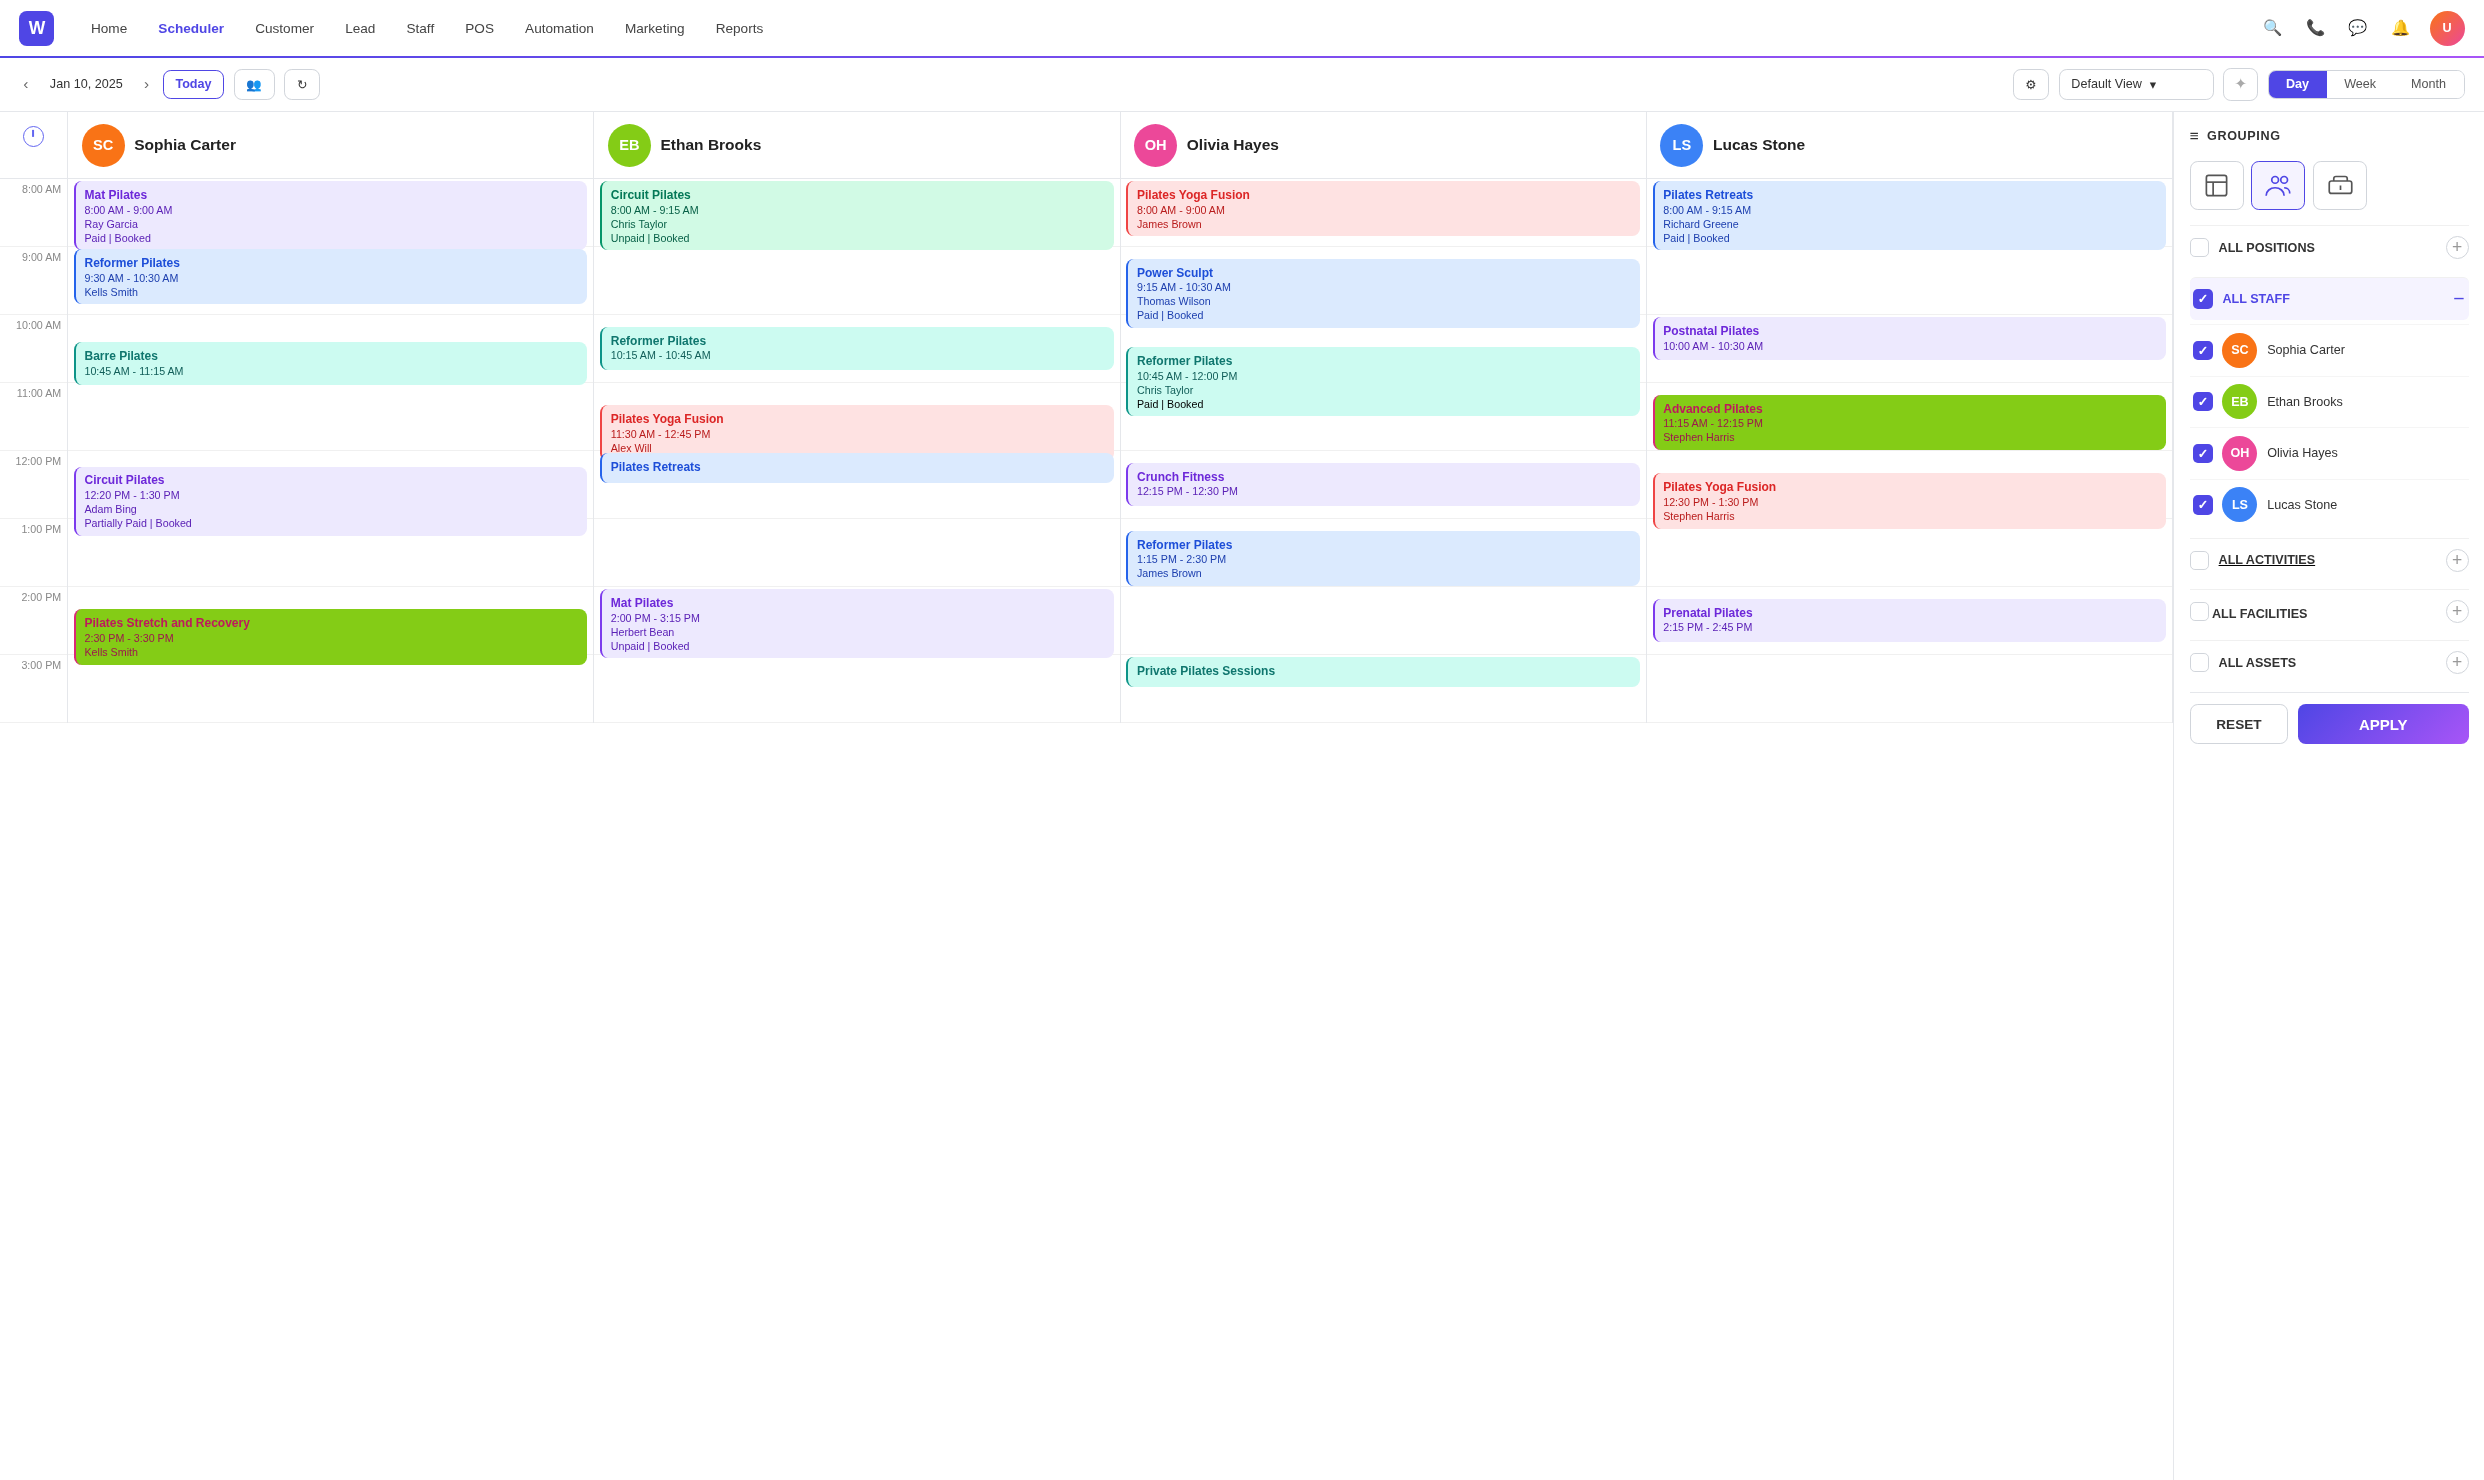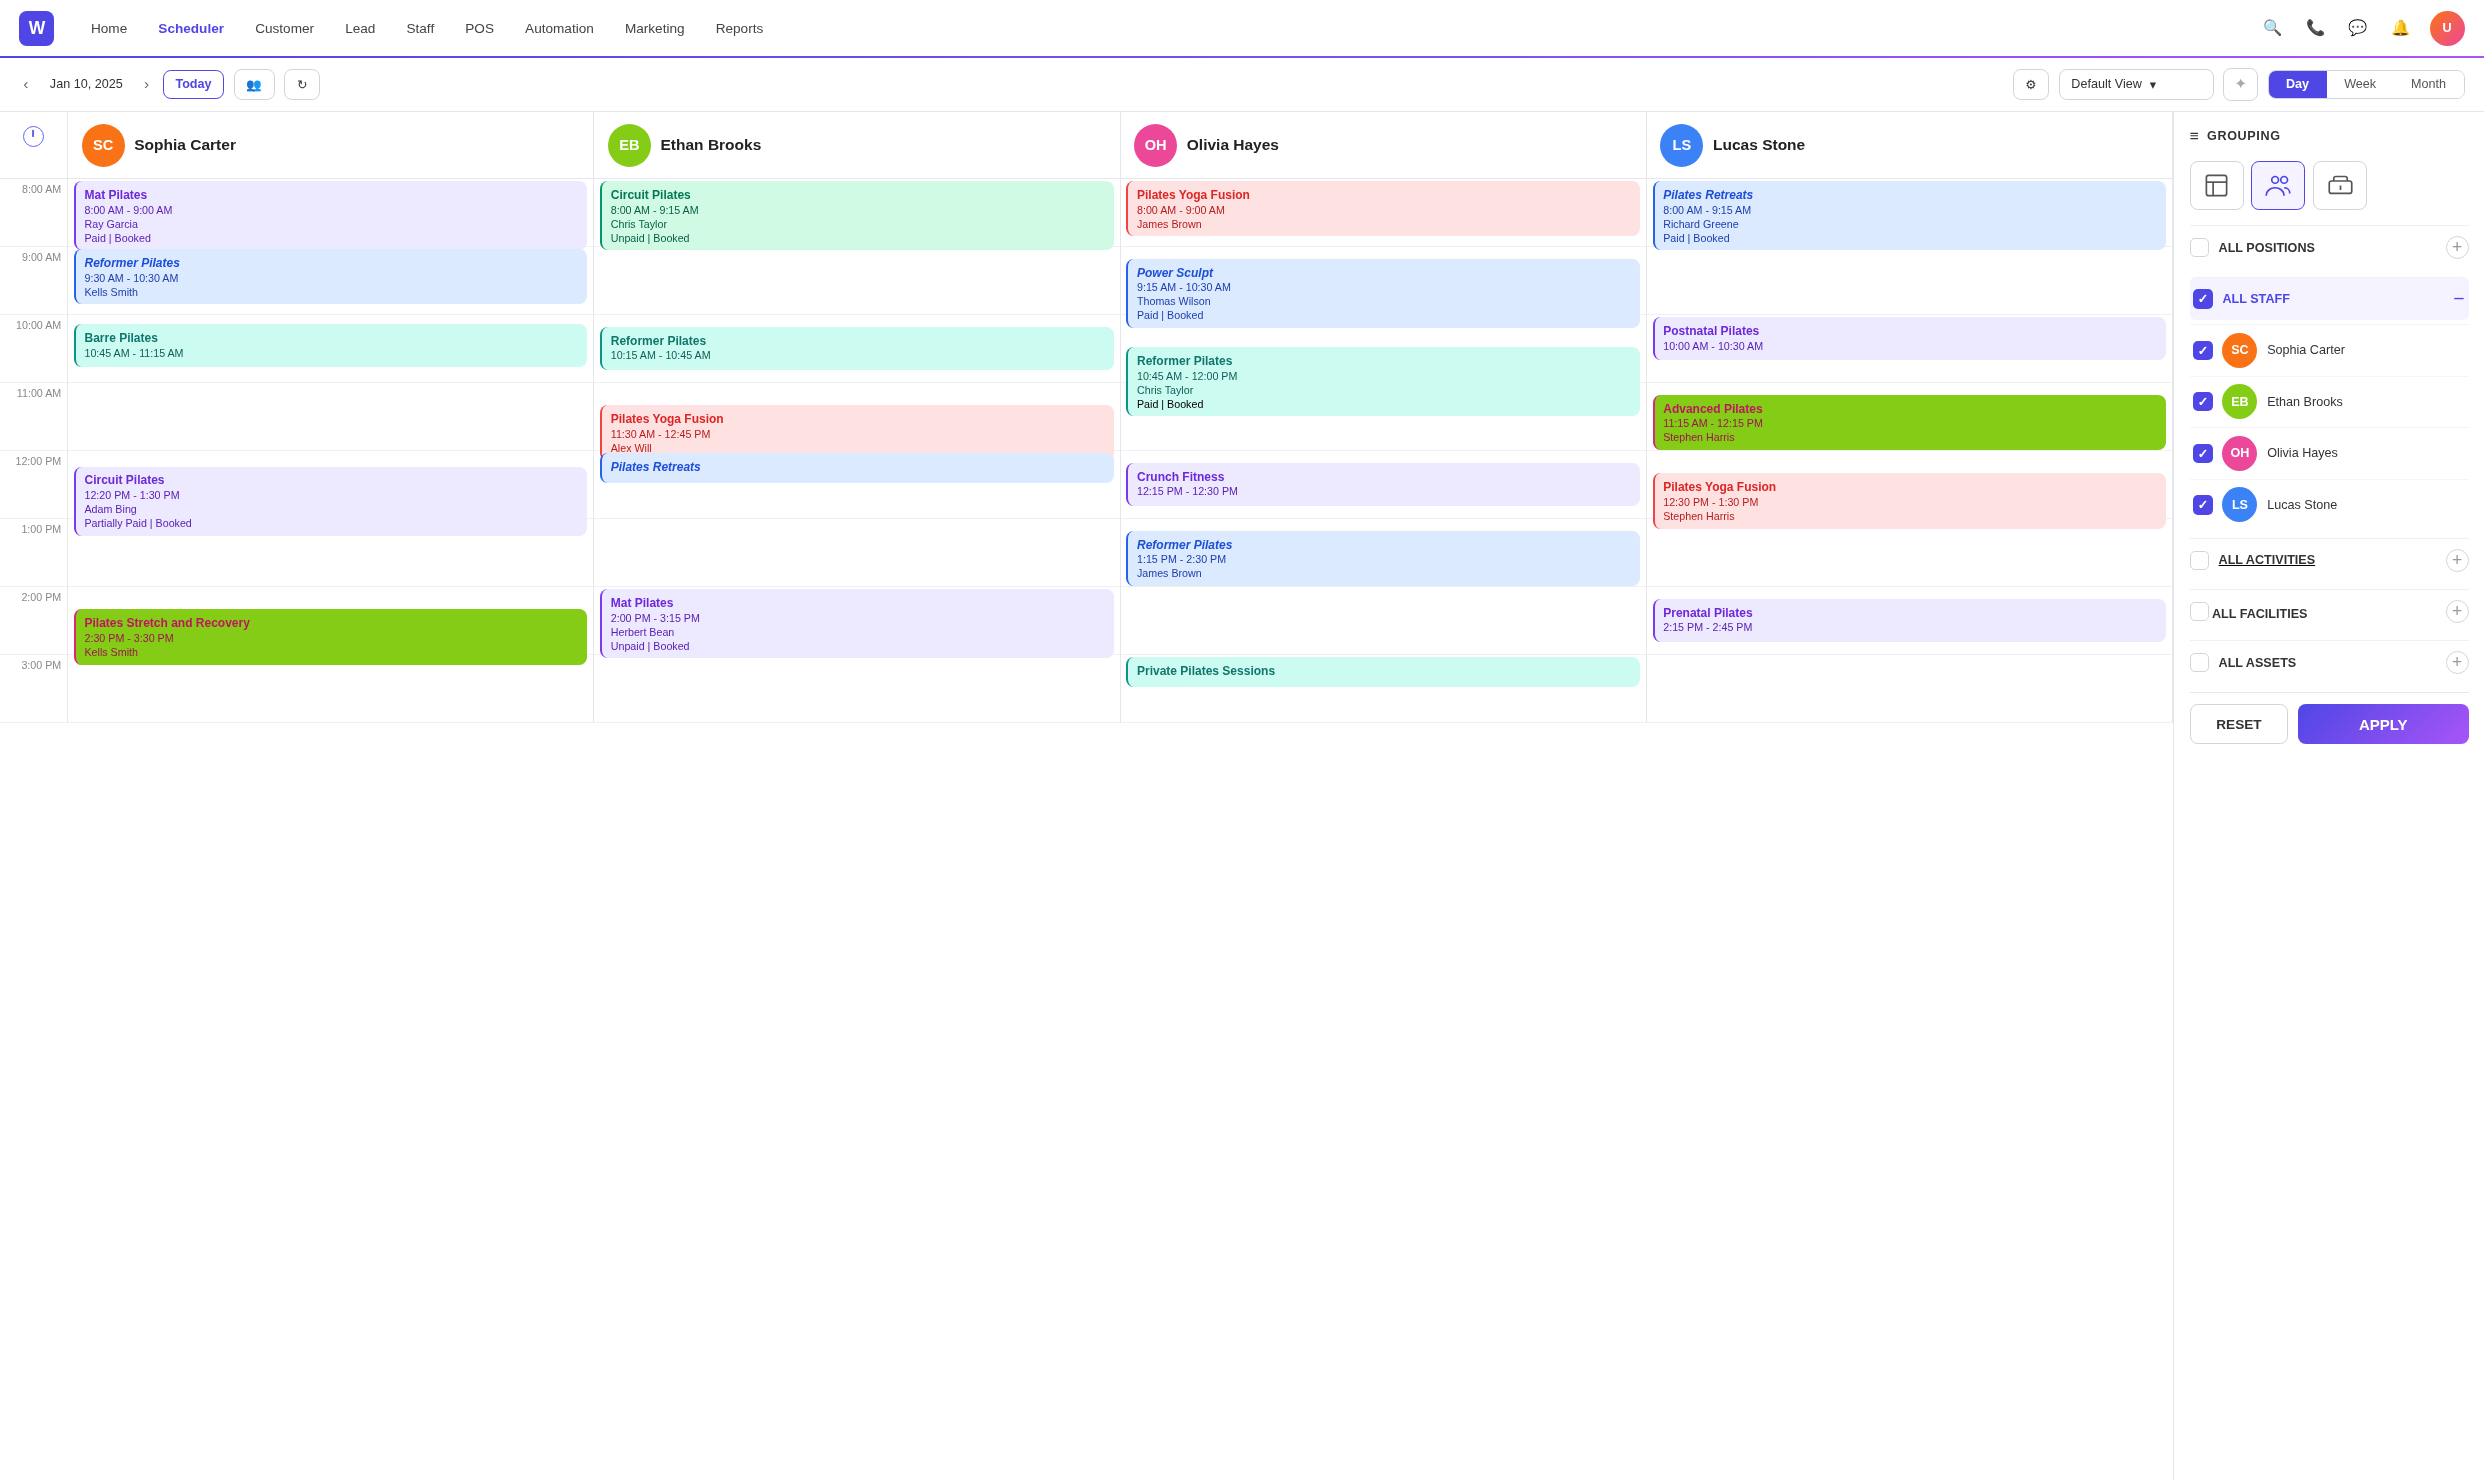--- a/index.html
+++ b/index.html
@@ -71,21 +71,21 @@
     .card-green { background:#d1fae5; border-left:2.9px solid #059669; }
     .card-green .c-title { color:#047857; }
     .card-green .c-time, .card-green .c-trainer, .card-green .c-status { color:#065f46; }
     .card-pink { background:#84cc16; border-left:2.9px solid #db2777; }
     .card-pink .c-title { color:#be185d; }
     .card-pink .c-time, .card-pink .c-trainer { color:#9d174d; }
     .card-salmon { background:#fee2e2; border-left:2.9px solid #ef4444; }
     .card-salmon .c-title { color:#dc2626; }
     .card-salmon .c-time, .card-salmon .c-trainer, .card-salmon .c-status { color:#b91c1c; }
     .card-blue { background:#dbeafe; border-left:2.9px solid #2563eb; }
-    .card-blue .c-title { color:#1d4ed8;font-style:italic; }
+    .card-blue .c-title { color:#1d4ed8; }
     .card-blue .c-time, .card-blue .c-trainer, .card-blue .c-status { color:#1e40af; }
     .card-teal { background:#ccfbf1; border-left:2.9px solid #0d9488; }
     .card-teal .c-title { color:#0f766e; }
     .card-teal .c-time, .card-teal .c-trainer { color:#115e59; }
 
     
     .sidebar { width:311px; flex-shrink:0; background:#fff; border-left:1px solid #e5e7eb; overflow-y:auto; padding:15.5px; }
     .sidebar-title { display:flex; align-items:center; gap:7.8px; font-size:12.6px; font-weight:700; color:#333; letter-spacing:0.05em; margin-bottom:15.5px; }
     .grouping-icons { display:flex; gap:7.8px; margin-bottom:15.5px; }
     .group-icon-btn { width:54px; height:49px; border:1px solid #d1d5db; border-radius:7.8px; display:flex;align-items:center;justify-content:center; cursor:pointer; font-size:21.3px; }
@@ -241,21 +241,21 @@
 
         <div class="hour-row">
           <div class="class-card card-blue">
             <div class="c-title">Reformer Pilates</div>
             <div class="c-time">9:30 AM - 10:30 AM</div>
             <div class="c-trainer">Kells Smith</div>
           </div>
         </div>
 
         <div class="hour-row">
-          <div class="class-card card-teal" style="margin-top:7px;">
+          <div class="class-card card-teal" style="margin-top:25px;">
             <div class="c-title">Barre Pilates</div>
             <div class="c-time">10:45 AM - 11:15 AM</div>
           </div>
         </div>
 
         <div class="hour-row"></div>
 
         <div class="hour-row">
           <div class="class-card card-purple" style="margin-top:13.6px;">
             <div class="c-title">Circuit Pilates</div>

